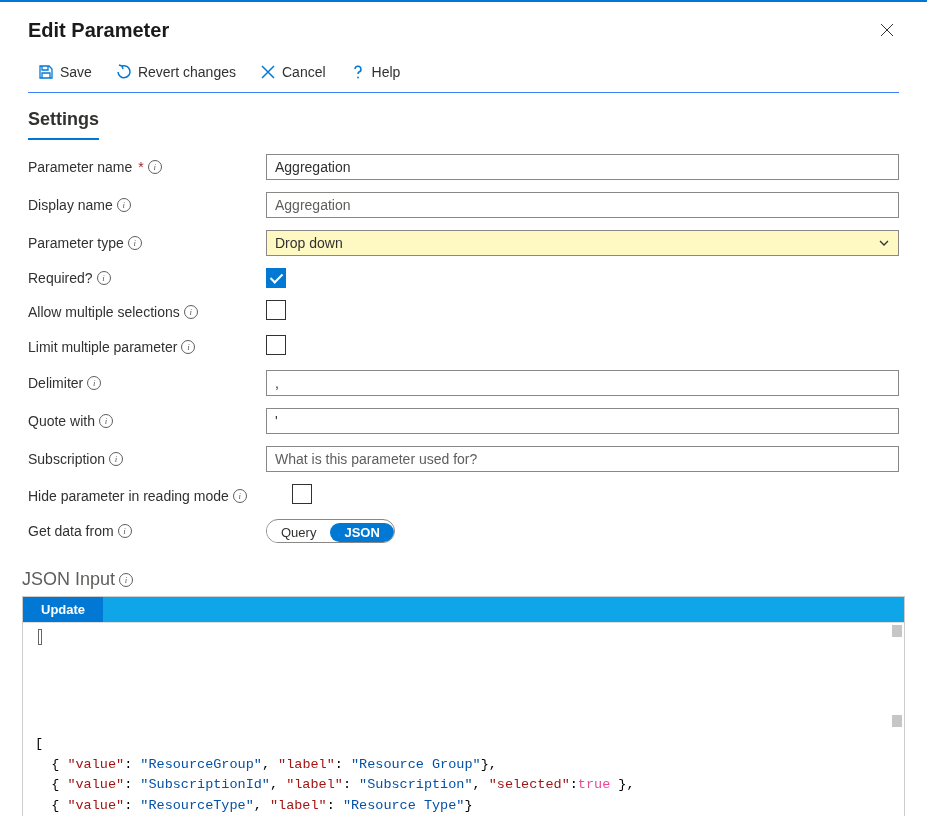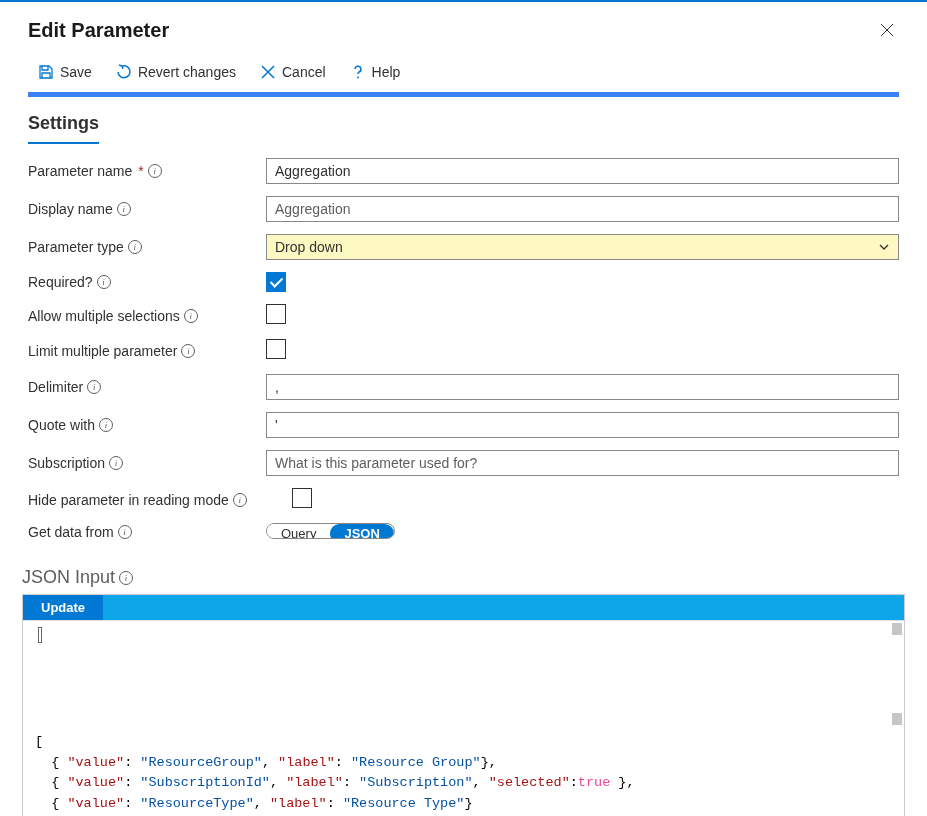--- a/index.html
+++ b/index.html
@@ -33,21 +33,21 @@
     font-size: 16px;
     cursor: pointer;
     width: 24px; height: 24px;
     display: flex; align-items: center; justify-content: center;
   }
   .toolbar {
     display: flex;
     align-items: center;
     gap: 4px;
     padding: 8px 28px 8px 28px;
-    border-bottom: 5px solid #3b82f6;
+    border-bottom: 1px solid #3b82f6;
     margin: 0 28px 0 28px;
     padding-left: 0; padding-right: 0;
   }
   .tool-item {
     display: inline-flex;
     align-items: center;
     gap: 6px;
     padding: 4px 10px;
     cursor: pointer;
     color: #323130;
@@ -143,22 +143,22 @@
     border: solid #fff;
     border-width: 0 2px 2px 0;
     transform: rotate(45deg);
     margin-top: -3px;
   }
   .toggle-group {
     display: inline-flex;
     border: 1px solid #8a8886;
     border-radius: 14px;
     overflow: hidden;
-    height: 16px;
-    align-items: flex-start;
+    height: 24px;
+    align-items: flex-end;
   }
   .toggle-opt {
     padding: 2px 14px;
     font-size: 13px;
     display: flex;
     align-items: center;
     cursor: pointer;
     background: #fff;
   }
   .toggle-opt.active {

